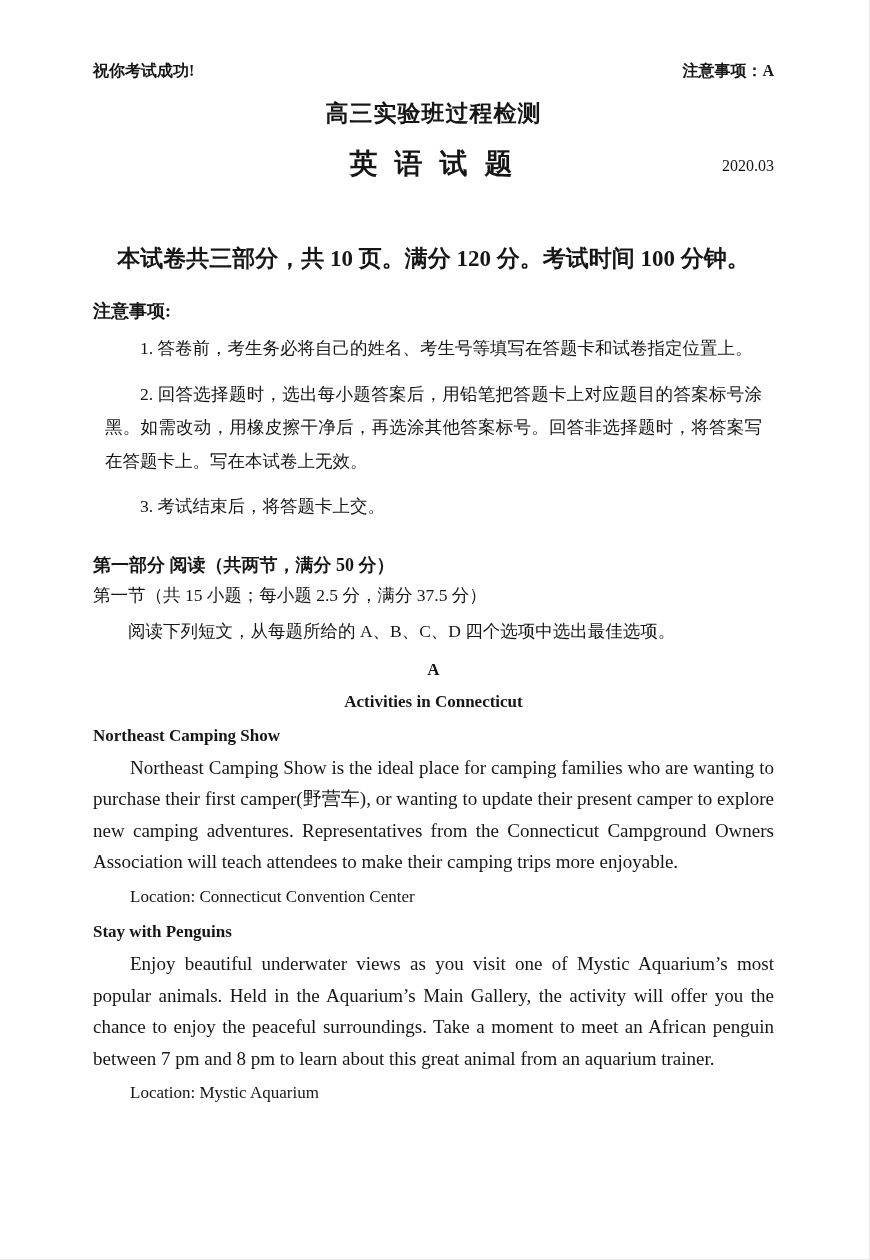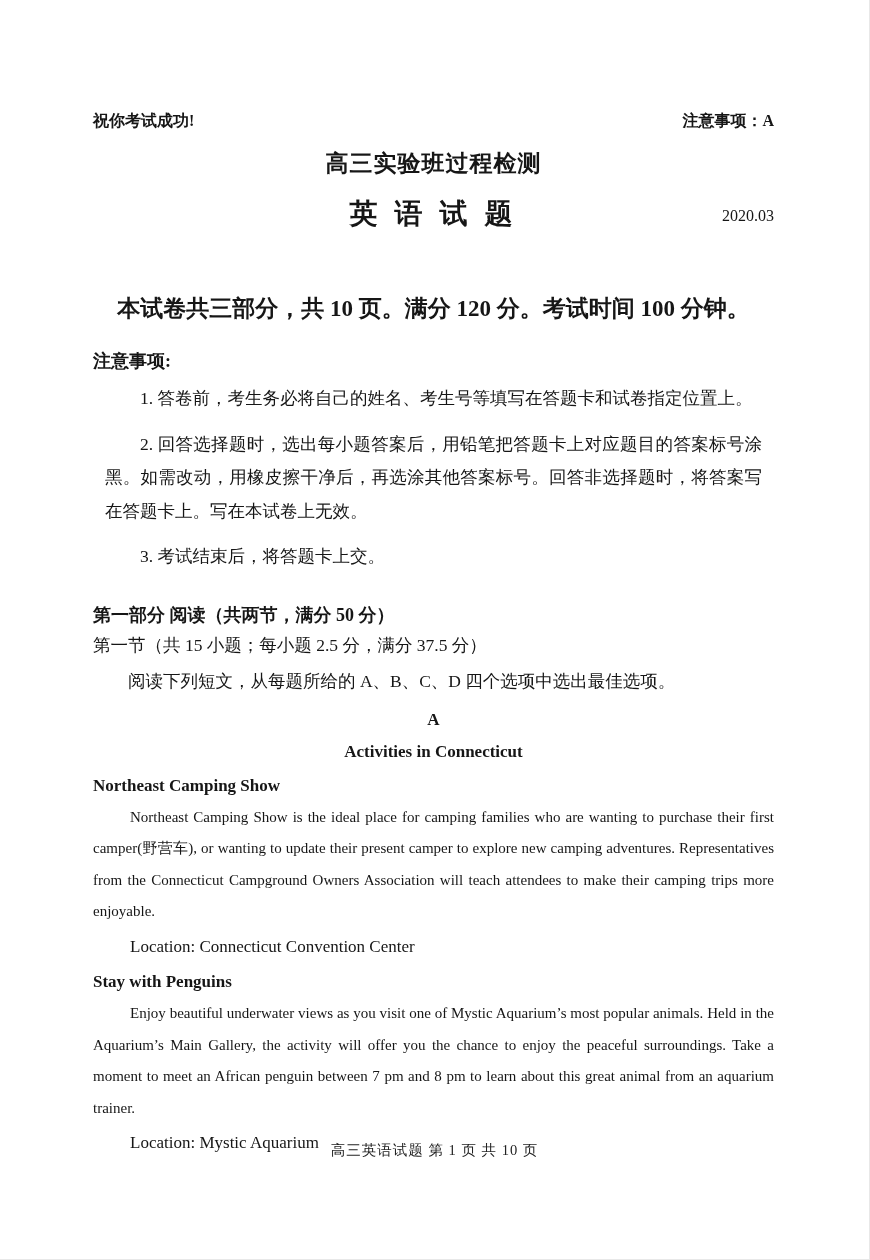--- a/index.html
+++ b/index.html
@@ -4,21 +4,21 @@
 <style>
   html, body { margin: 0; padding: 0; background: #ffffff; }
   .page {
     position: relative;
     width: 870px;
     height: 1260px;
     background: #ffffff;
     color: #161616;
     font-family: "Liberation Serif", "DejaVu Serif", serif;
     box-sizing: border-box;
-    padding: 111px 95px 0 93px;
+    padding: 61px 95px 0 93px;
     overflow: hidden;
     border-right: 1px solid #e8e8e8;
     border-bottom: 1px solid #e8e8e8;
   }
   .header-row {
     display: flex;
     justify-content: space-between;
     align-items: baseline;
     font-size: 16px;
     font-weight: bold;
@@ -99,21 +99,21 @@
     margin-top: 4px;
     line-height: 28px;
   }
   .activity-heading {
     font-size: 17px;
     font-weight: bold;
     margin-top: 6px;
     line-height: 28px;
   }
   .activity-body {
-    font-size: 15px;
+    font-size: 19px;
     line-height: 31.5px;
     text-align: justify;
     text-indent: 37px;
     margin: 2px 0 0 0;
   }
   .location-line {
     font-size: 17px;
     line-height: 31.5px;
     padding-left: 37px;
     margin-top: 3px;
@@ -165,15 +165,14 @@
     <p class="activity-body">Northeast Camping Show is the ideal place for camping families who are wanting to purchase their first camper(野营车), or wanting to update their present camper to explore new camping adventures. Representatives from the Connecticut Campground Owners Association will teach attendees to make their camping trips more enjoyable.</p>
     <div class="location-line">Location: Connecticut Convention Center</div>
   </div>
 
   <div>
     <div class="activity-heading">Stay with Penguins</div>
     <p class="activity-body">Enjoy beautiful underwater views as you visit one of Mystic Aquarium’s most popular animals. Held in the Aquarium’s Main Gallery, the activity will offer you the chance to enjoy the peaceful surroundings. Take a moment to meet an African penguin between 7 pm and 8 pm to learn about this great animal from an aquarium trainer.</p>
     <div class="location-line">Location: Mystic Aquarium</div>
   </div>
 
-  <div class="page-footer">高三英语试题  第 1 页  共  10  页</div>
 
 </div>
 
 </body></html>

